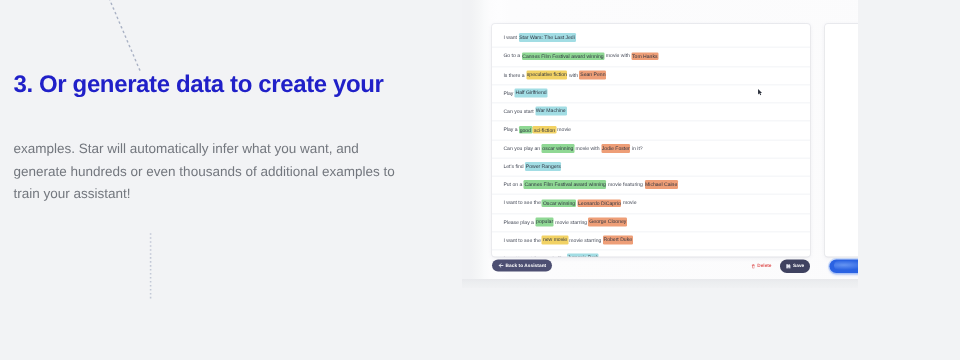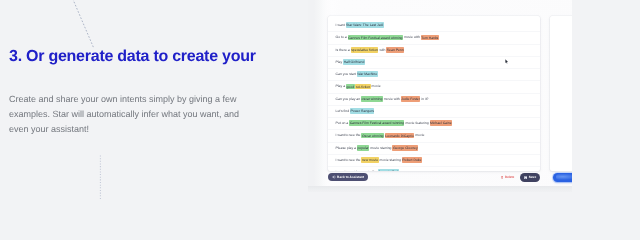--- a/index.html
+++ b/index.html
@@ -102,23 +102,23 @@
     <line x1="12.8" y1="-1" x2="33.5" y2="47.5" stroke="#a9b1c4" stroke-width="0.95" stroke-dasharray="0.9 2.5" stroke-linecap="round"></line>
   </svg>
   <svg class="dots-vert" viewBox="0 0 10 46">
     <line x1="4.4" y1="0.5" x2="4.4" y2="46" stroke="#c2c8d6" stroke-width="1.05" stroke-dasharray="1.05 1.6" stroke-linecap="butt"></line>
   </svg>
 
   <h2 class="heading">
     <span class="hl">3. Or generate data to create your</span>
   </h2>
   <p class="body-copy">
-    <span class="bl">Create and share your own intents simply by giving a few</span>
     <span class="bl">examples. Star will automatically infer what you want, and</span>
-    <span class="bl">even your assistant!</span>
+    <span class="bl">generate hundreds or even thousands of additional examples to</span>
+    <span class="bl">train your assistant!</span>
   </p>
 
   <div class="app-shadow"></div>
   <div class="app">
     <div class="app-body">
 
       <div class="panel-left">
         <div class="ex-list" id="ex-list">
             <div class="ex-row"><span class="t">I want </span><mark class="c">Star Wars: The Last Jedi</mark></div>
             <div class="ex-row"><span class="t">Go to a </span><mark class="g">Cannes Film Festival award winning</mark><span class="t"> movie with </span><mark class="o">Tom Hanks</mark></div>

